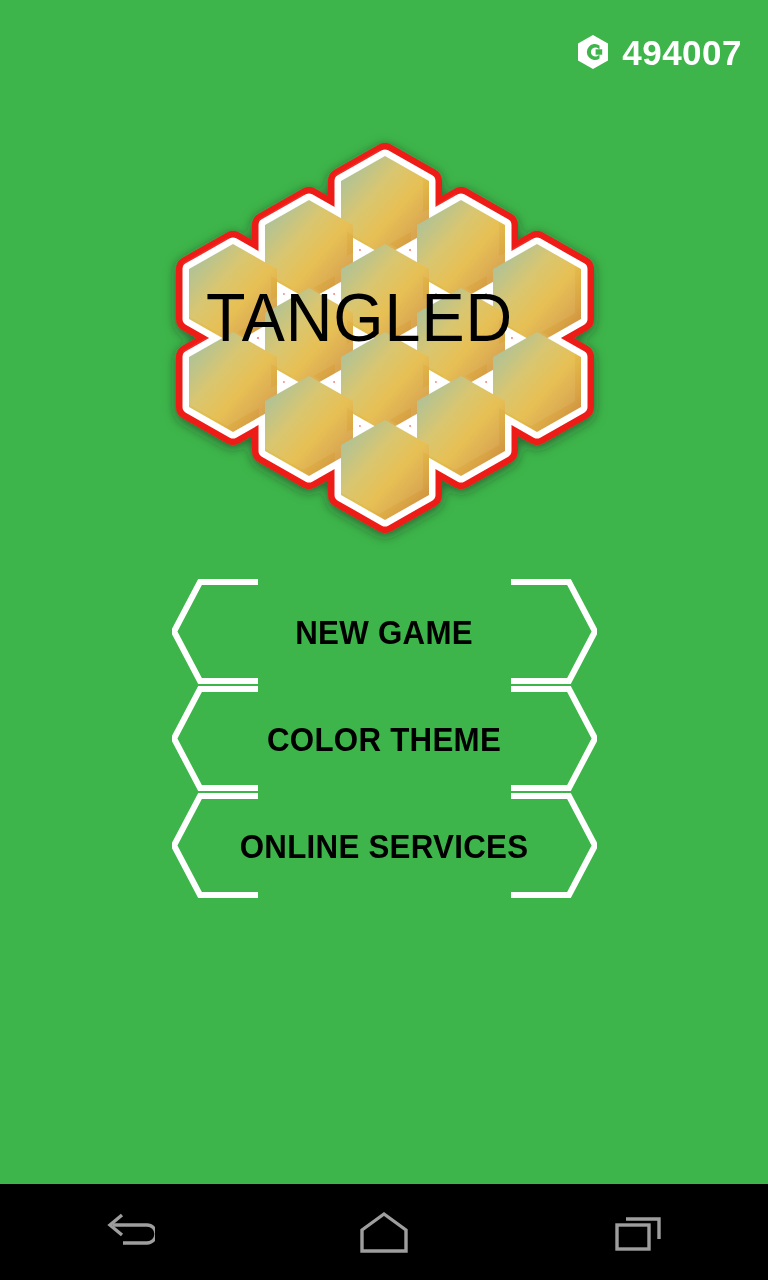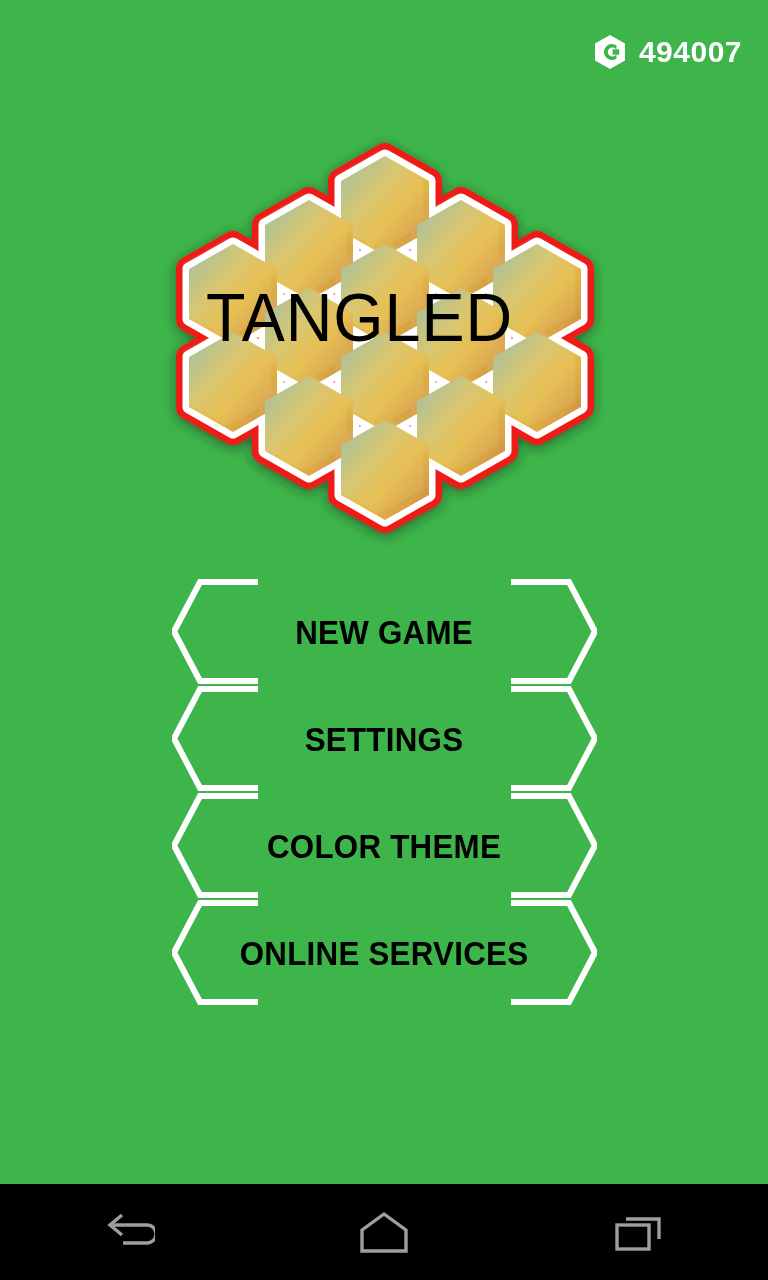--- a/index.html
+++ b/index.html
@@ -24,21 +24,21 @@
     width:768px; height:104px;
     display:flex;
     align-items:center;
     justify-content:flex-end;
     padding-right:26px;
     gap:14px;
   }
   #coin-icon { width:30px; height:34px; display:block; flex:none; }
   #score-value {
     color:#ffffff;
-    font-size:30px;
+    font-size:35px;
     font-weight:bold;
     letter-spacing:0.5px;
     line-height:1;
     font-family:"Liberation Sans", sans-serif;
   }
 
   
   #logo {
     position:absolute;
     left:198px; top:132px;
@@ -206,29 +206,20 @@
     <div class="menu-btn">
       <svg class="cap left" viewBox="0 0 86 107">
         <path d="M86 4 L28 4 L2 53.5 L28 103 L86 103" fill="none" stroke="#ffffff" stroke-width="6" stroke-linejoin="miter" stroke-linecap="butt"></path>
       </svg>
       <span class="btn-label">NEW GAME</span>
       <svg class="cap right" viewBox="0 0 86 107">
         <path d="M0 4 L58 4 L84 53.5 L58 103 L0 103" fill="none" stroke="#ffffff" stroke-width="6" stroke-linejoin="miter" stroke-linecap="butt"></path>
       </svg>
     </div>
 
-    <div class="menu-btn">
-      <svg class="cap left" viewBox="0 0 86 107">
-        <path d="M86 4 L28 4 L2 53.5 L28 103 L86 103" fill="none" stroke="#ffffff" stroke-width="6" stroke-linejoin="miter" stroke-linecap="butt"></path>
-      </svg>
-      <span class="btn-label">SETTINGS</span>
-      <svg class="cap right" viewBox="0 0 86 107">
-        <path d="M0 4 L58 4 L84 53.5 L58 103 L0 103" fill="none" stroke="#ffffff" stroke-width="6" stroke-linejoin="miter" stroke-linecap="butt"></path>
-      </svg>
-    </div>
 
     <div class="menu-btn">
       <svg class="cap left" viewBox="0 0 86 107">
         <path d="M86 4 L28 4 L2 53.5 L28 103 L86 103" fill="none" stroke="#ffffff" stroke-width="6" stroke-linejoin="miter" stroke-linecap="butt"></path>
       </svg>
       <span class="btn-label">COLOR THEME</span>
       <svg class="cap right" viewBox="0 0 86 107">
         <path d="M0 4 L58 4 L84 53.5 L58 103 L0 103" fill="none" stroke="#ffffff" stroke-width="6" stroke-linejoin="miter" stroke-linecap="butt"></path>
       </svg>
     </div>

